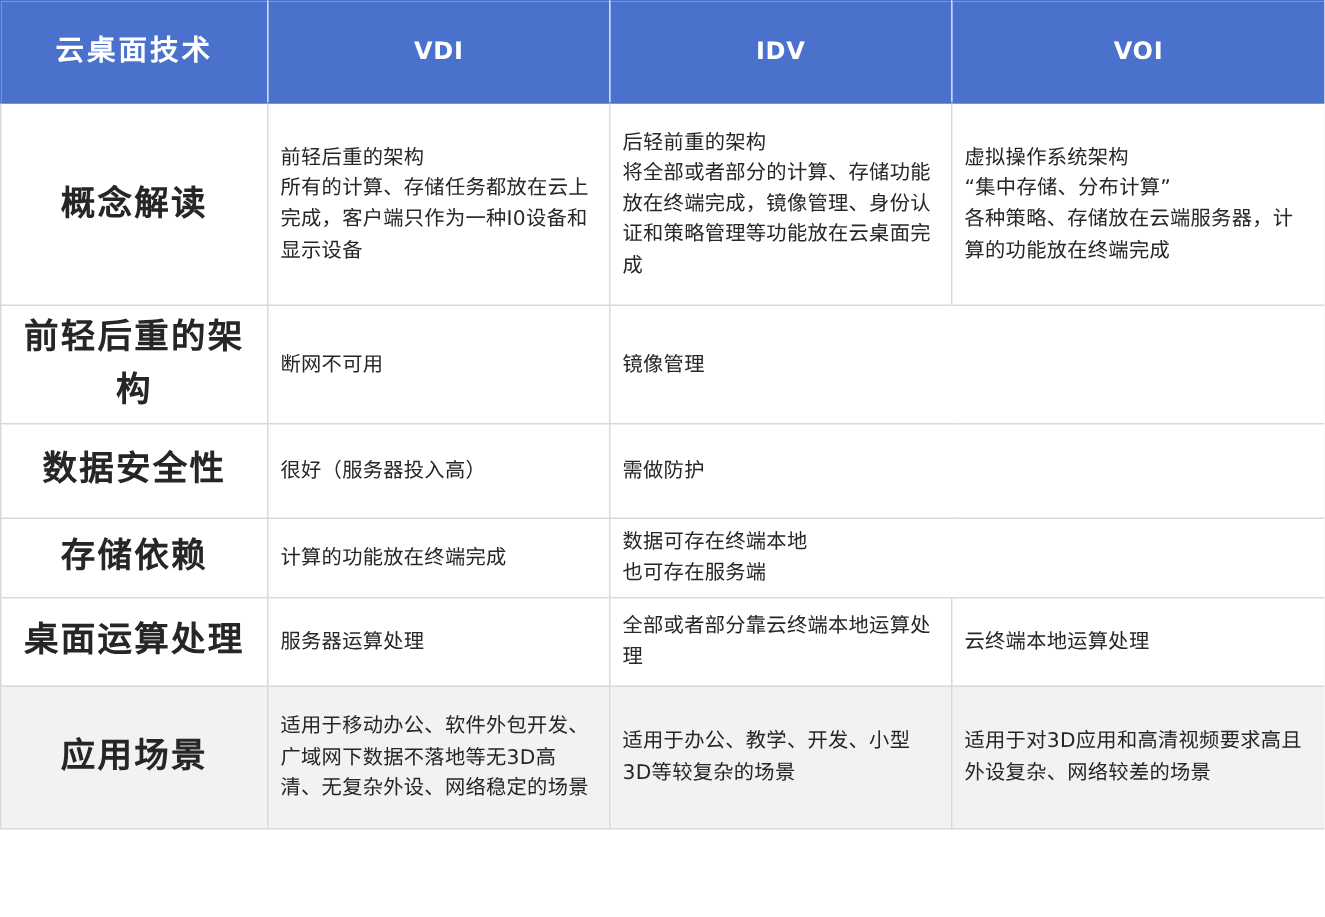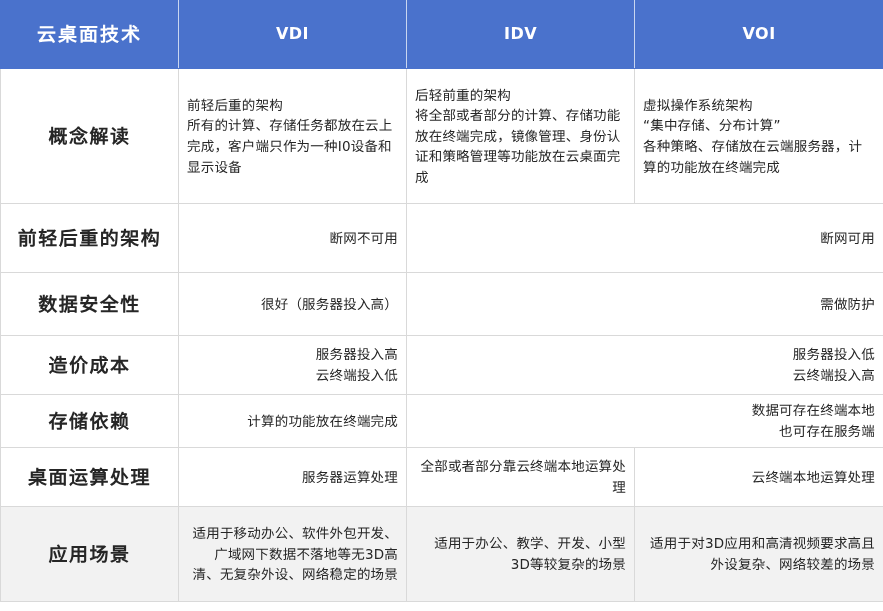--- a/index.html
+++ b/index.html
@@ -53,21 +53,21 @@
   }
   tr.head-row th:last-child { border-right-color: #4A72CC; }
   tr.head-row th.head-label {
     font-size: 19px;
     letter-spacing: 2px;
     margin-top: 16px;
   }
 
   
   td.rowlabel {
-    font-size: 19px;
+    font-size: 23px;
     font-weight: bold;
     letter-spacing: 1.5px;
     color: #2b2b2b;
   }
 
   
   td.val {
     font-size: 13.5px;
     color: #1a1a1a;
     letter-spacing: 0.2px;
@@ -79,21 +79,21 @@
   tr.r-security  { height: 63px; padding-left: 40px; }
   tr.r-cost      { height: 59px; }
   tr.r-storage   { height: 53px; margin-left: 16px; }
   tr.r-compute   { height: 59px; }
   tr.r-scenario  { height: 95px; }
 
   
   tr.shaded td { background: #f2f2f2; }
 
   .cell-text { display: block; white-space: pre-line; }
-  td.val .cell-text { text-align: right; }
+  td.val .cell-text { text-align: left; }
   td.val.left-al .cell-text { text-align: left; }
 </style>
 </head>
 <body>
 
 <div class="sheet">
   <table class="cmp">
     <colgroup>
       <col class="c-label">
         <col class="c-vdi">
@@ -126,45 +126,34 @@
 各种策略、存储放在云端服务器，计算的功能放在终端完成</span>
           </td>
       </tr>
 
       <tr class="r-network">
         <td class="rowlabel">前轻后重的架构</td>
         <td class="val">
             <span class="cell-text">断网不可用</span>
           </td>
         <td class="val" colspan="2">
-            <span class="cell-text">断网可用</span>
+            <span class="cell-text">镜像管理</span>
           </td>
       </tr>
 
       <tr class="r-security">
         <td class="rowlabel">数据安全性</td>
         <td class="val">
             <span class="cell-text">很好（服务器投入高）</span>
           </td>
         <td class="val" colspan="2">
             <span class="cell-text">需做防护</span>
           </td>
       </tr>
 
-      <tr class="r-cost">
-        <td class="rowlabel">造价成本</td>
-        <td class="val">
-            <span class="cell-text">服务器投入高
-云终端投入低</span>
-          </td>
-        <td class="val" colspan="2">
-            <span class="cell-text">服务器投入低
-云终端投入高</span>
-          </td>
-      </tr>
 
       <tr class="r-storage">
         <td class="rowlabel">存储依赖</td>
         <td class="val">
             <span class="cell-text">计算的功能放在终端完成</span>
           </td>
         <td class="val" colspan="2">
             <span class="cell-text">数据可存在终端本地
 也可存在服务端</span>
           </td>

